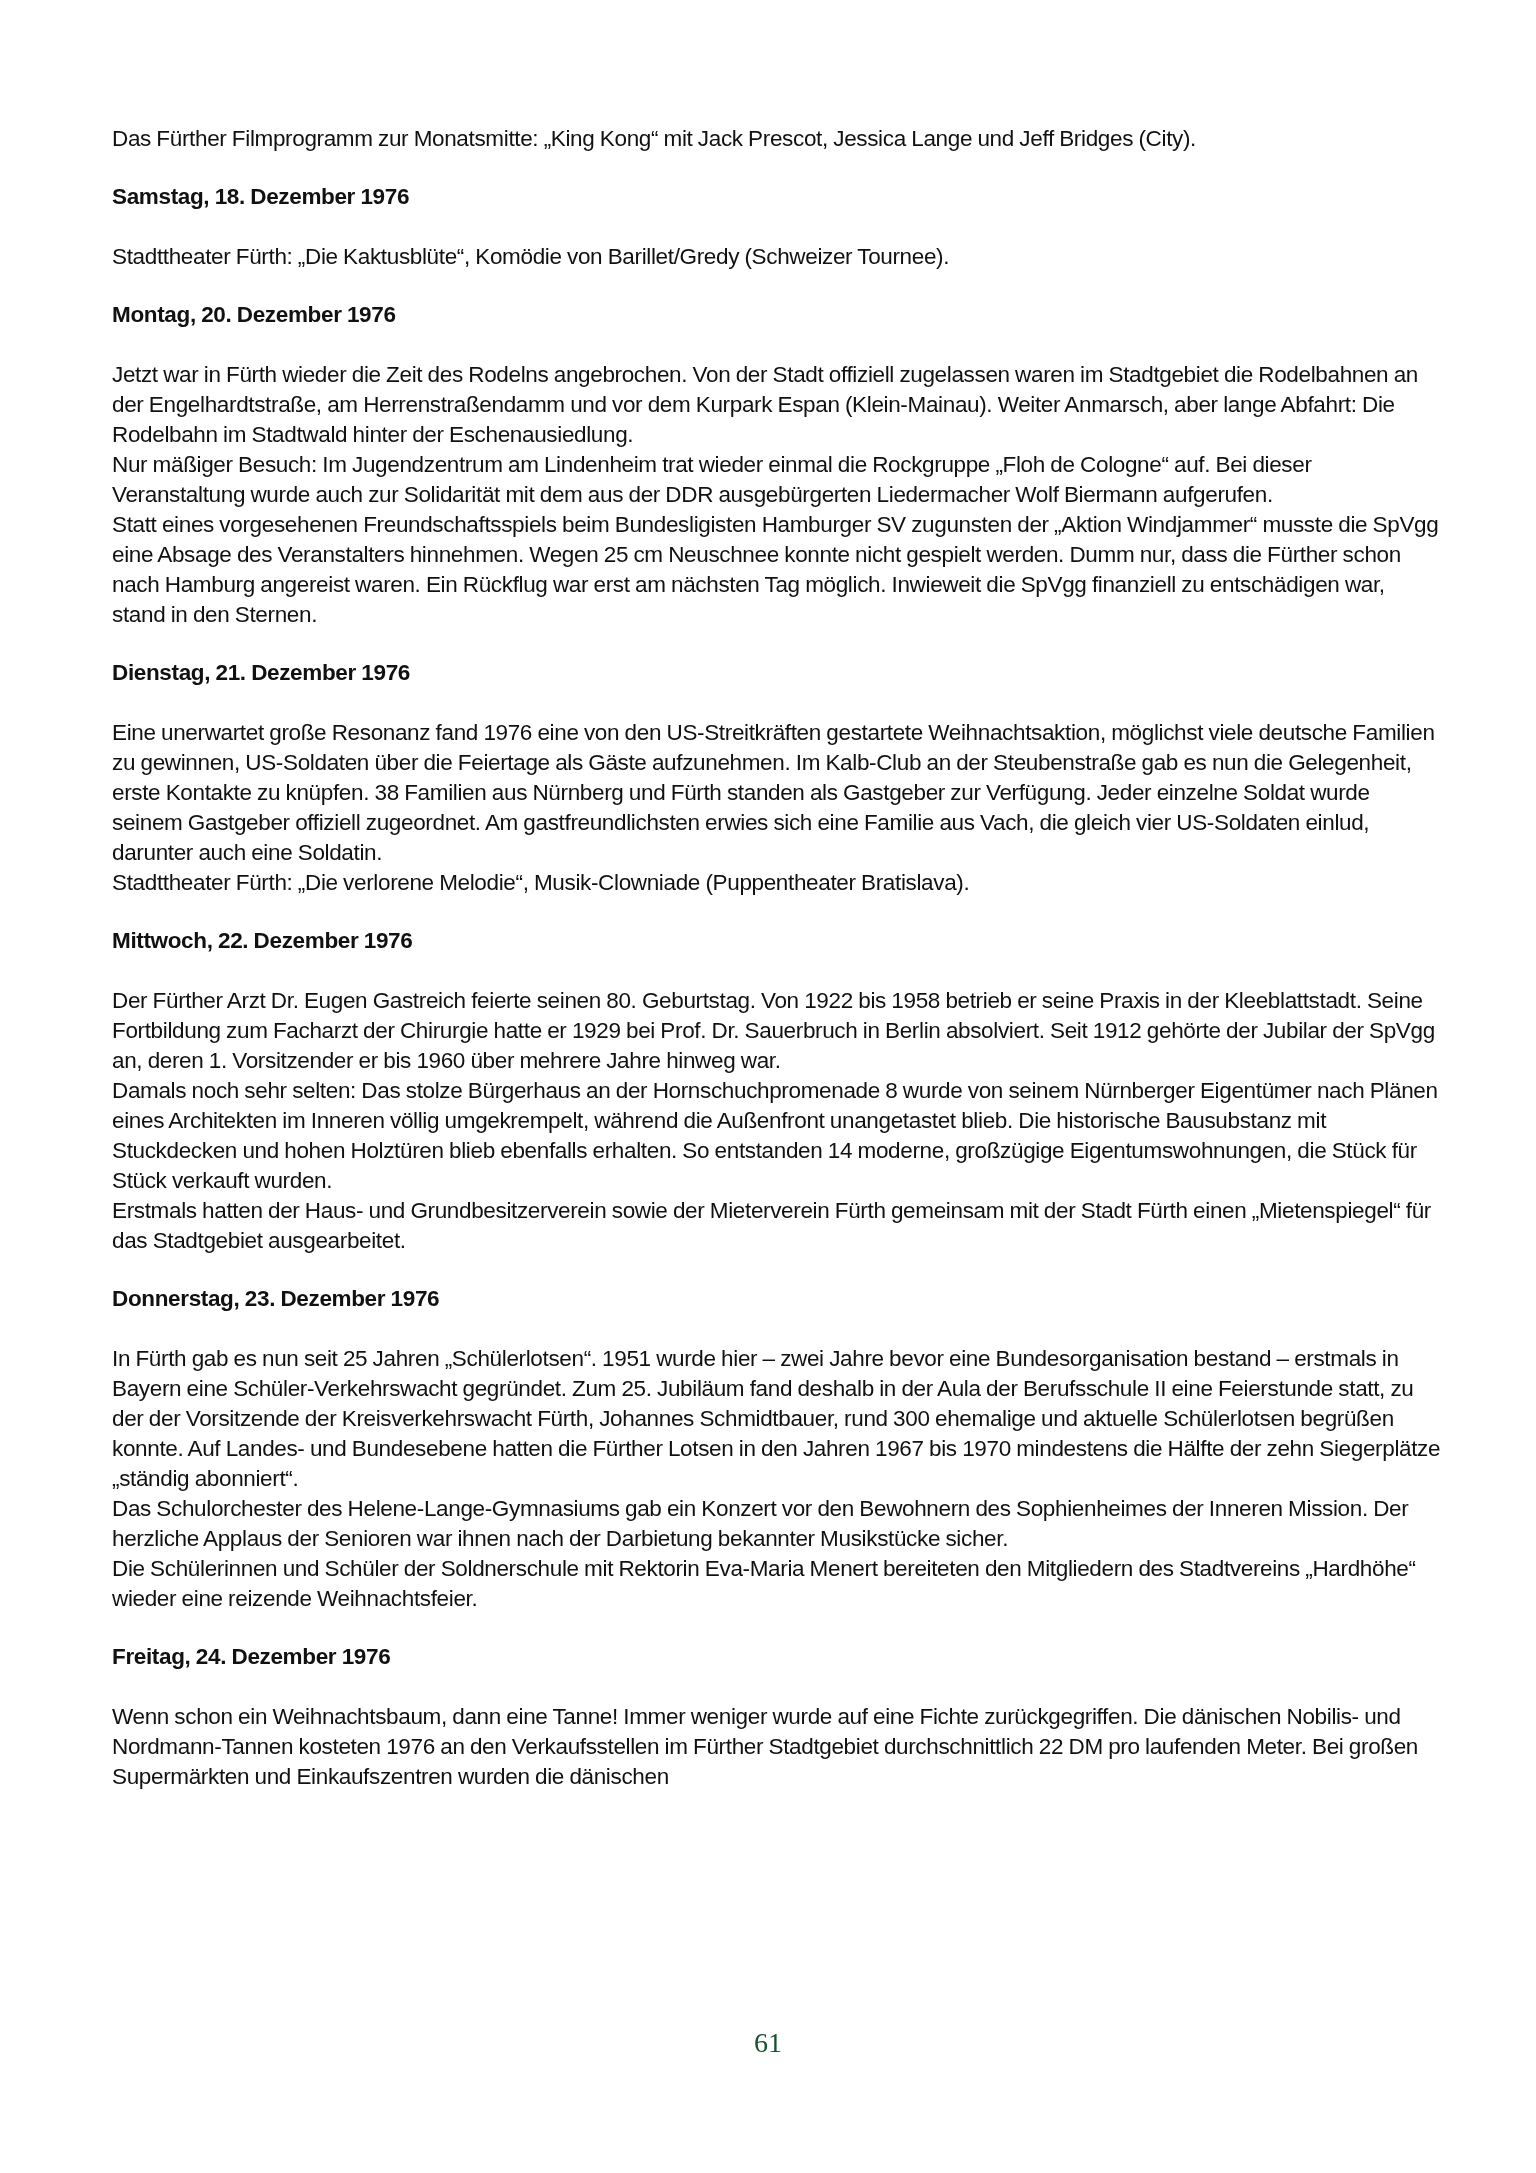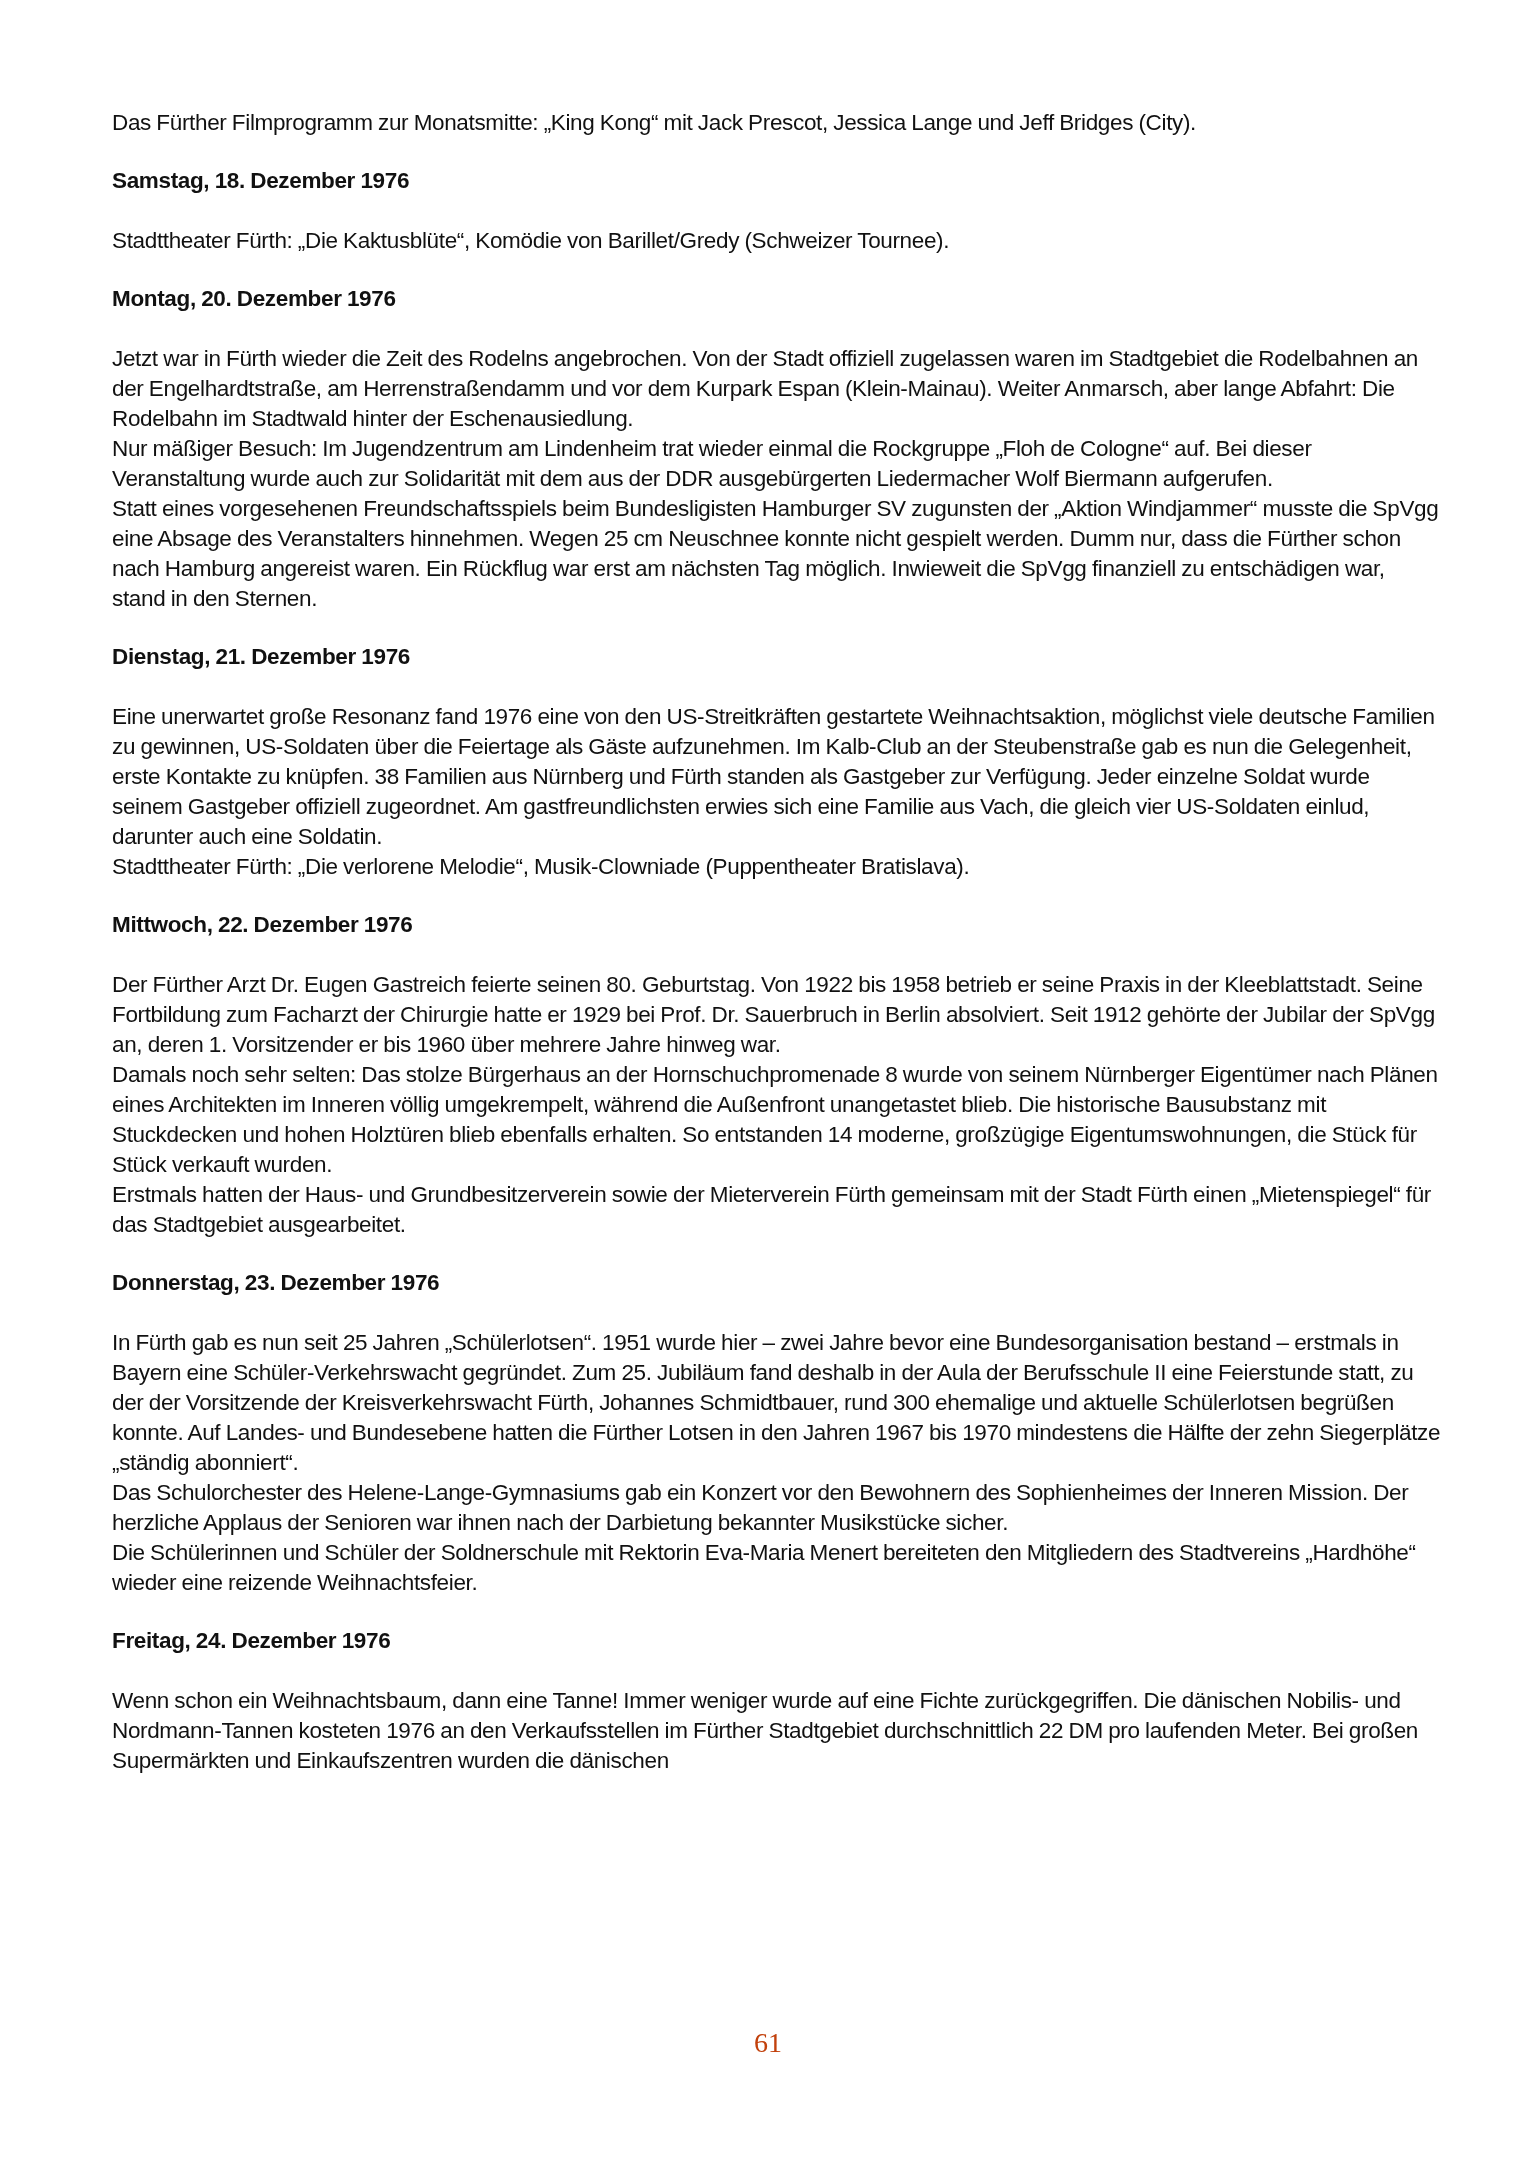--- a/index.html
+++ b/index.html
@@ -3,27 +3,27 @@
 <meta charset="utf-8">
 <style>
   html, body { margin: 0; padding: 0; background: #ffffff; }
   body { width: 1536px; height: 2173px; position: relative; overflow: hidden; }
   .page {
     position: absolute; left: 112px; top: 108px; width: 1330px;
     font-family: "Liberation Sans", sans-serif;
     font-size: 22.5px; line-height: 30px; color: #111111;
     letter-spacing: -0.35px; word-spacing: -0.5px;
   }
-  .intro { margin: 0 0 28px 0; }
+  .intro { margin: 16px 0 28px 0; }
   .entry { margin: 0 0 28px 0; }
   .entry-date { font-weight: bold; margin: 8px 0 30px 0; }
   .para { margin: 0; }
   .page-number {
     position: absolute; left: 0; width: 1536px; top: 2027px; text-align: center;
-    font-family: "Liberation Serif", serif; font-size: 28px; color: #c2410c;
+    font-family: "Liberation Serif", serif; font-size: 28px; color: #14532d;
   }
 </style>
 </head>
 <body>
 
 <div class="page">
   <p class="intro">Das Fürther Filmprogramm zur Monatsmitte: „King Kong“ mit Jack Prescot, Jessica Lange und Jeff Bridges (City).</p>
 
   <div class="entry">
     <p class="entry-date">Samstag, 18. Dezember 1976</p>

